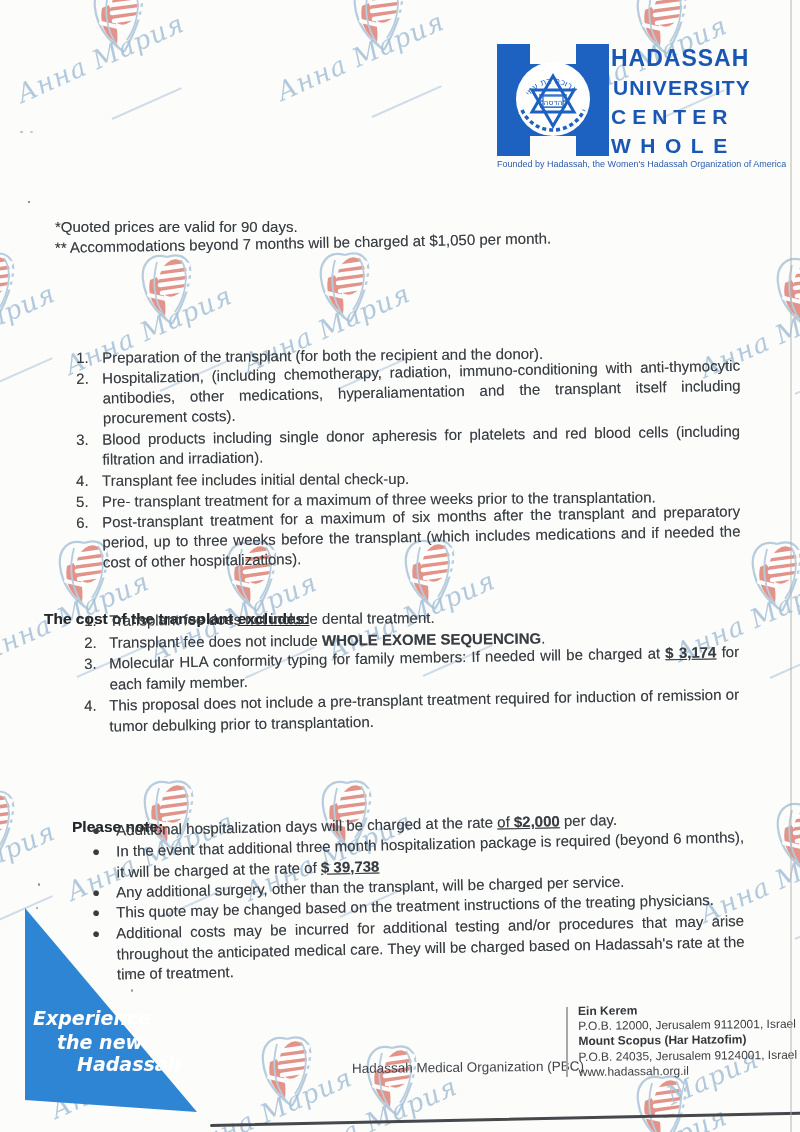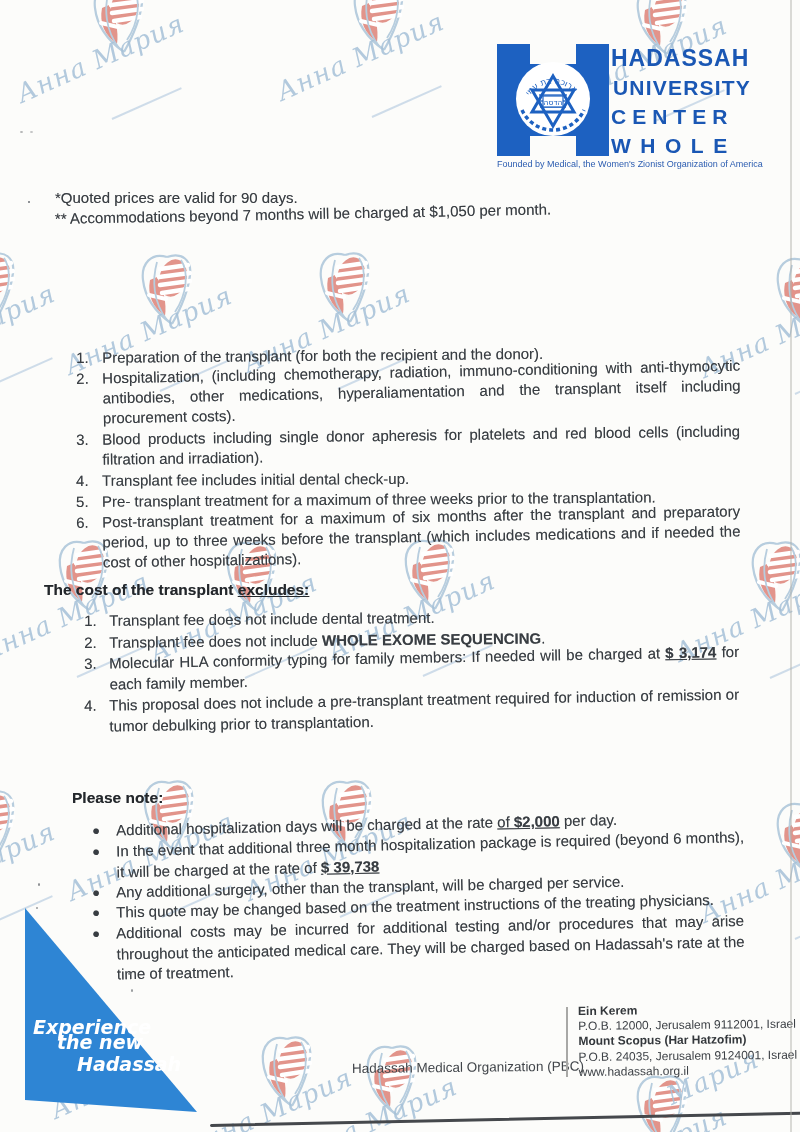--- a/index.html
+++ b/index.html
@@ -19,21 +19,21 @@
   
   .hlogo{position:absolute;left:497px;top:44px;width:250px;height:130px;z-index:2;}
   .hlogo-word{position:absolute;left:114px;top:0;width:140px;}
   .wline{font-weight:bold;color:#1a57b4;line-height:29px;white-space:nowrap;}
   .wline.l0{font-size:23px;letter-spacing:1px;}
   .wline.l1{font-size:21px;letter-spacing:1.2px;text-align:right;}
   .wline.l2{font-size:21px;letter-spacing:6px;}
   .wline.l3{font-size:21px;letter-spacing:9.5px;}
   .tagline{position:absolute;left:0;top:115px;width:255px;font-size:9px;color:#2b5cb0;white-space:nowrap;}
   
-  .doc{position:absolute;z-index:2;font-size:15px;text-shadow:0 0 .5px rgba(55,60,66,.5);}
+  .doc{position:absolute;z-index:2;font-size:15px;text-shadow:0 0 .5px rgba(55,60,66,.5);margin-top:29px;}
   .topnotes{left:55px;top:188px;line-height:19px;}
   .topnotes .n2{margin-top:2px;transform:rotate(-1.1deg);transform-origin:left center;}
   .sec-h{font-weight:bold;font-size:15.5px;color:#23272b;white-space:nowrap;}
   .h-inc{left:40px;top:316px;}
   .h-exc{left:44px;top:581px;}
   .h-note{left:72px;top:789px;}
   .u{text-decoration:underline;}
   .list{position:absolute;z-index:2;font-size:15px;text-shadow:0 0 .5px rgba(55,60,66,.5);}
   .list .li{display:flex;transform-origin:left top;}
   .num,.blt{flex:none;}
@@ -59,21 +59,21 @@
   .pnote .blt{width:24px;font-size:13px;}
   .pnote .li:nth-of-type(1){transform:rotate(-1.2deg);}
   .pnote .li:nth-of-type(2){transform:rotate(-1.3deg);}
   .pnote .li:nth-of-type(3){transform:rotate(-1.2deg);}
   .pnote .li:nth-of-type(4){transform:rotate(-1.2deg);}
   .pnote .li:nth-of-type(5){transform:rotate(-1.15deg);}
   
   .banner{position:absolute;left:20px;top:903px;width:190px;height:222px;z-index:3;}
   .ban-line{position:absolute;color:#fff;font-family:"DejaVu Sans",sans-serif;
             font-style:italic;font-weight:bold;font-size:19px;white-space:nowrap;}
-  .ban-line.b0{left:13px;top:113px;}
+  .ban-line.b0{left:13px;top:104px;}
   .ban-line.b1{left:37px;top:128px;text-align:right;}
   .ban-line.b2{left:57px;top:150px;}
   
   .footer-org{position:absolute;left:352px;top:1061px;z-index:2;font-size:13.5px;color:#41454a;
               transform:rotate(-.6deg);transform-origin:left center;white-space:nowrap;}
   .footer-div{position:absolute;left:566px;top:1007px;width:1.5px;height:70px;background:#a8a8a6;z-index:2;}
   .footer-addr{position:absolute;left:578px;top:1004px;z-index:2;font-size:12px;line-height:15.2px;
                color:#3d4146;transform:rotate(-.6deg);transform-origin:left top;}
   .footer-addr .line{white-space:nowrap;}
   .footer-addr .b{font-weight:bold;color:#33373b;}
@@ -457,21 +457,21 @@
       <rect x="46" y="52" width="20" height="11" fill="#ffffff" stroke="#1d61c1" stroke-width="1.2"></rect>
       <text x="56" y="61" text-anchor="middle" font-size="7.5" fill="#1d61c1" font-family="DejaVu Sans, sans-serif">הדסה</text>
       <path d="M25,66 A34,34 0 0 0 87,66" fill="none" stroke="#1d61c1" stroke-width="3.5" stroke-dasharray="4 3"></path>
     </svg>
     <div class="hlogo-word">
       <div class="wline l0">HADASSAH</div>
       <div class="wline l1">UNIVERSITY</div>
       <div class="wline l2">CENTER</div>
       <div class="wline l3">WHOLE</div>
     </div>
-    <div class="tagline">Founded by Medical, the Women's Zionist Organization of America</div>
+    <div class="tagline">Founded by Hadassah, the Women's Hadassah Organization of America</div>
   </div>
 
   <div class="doc topnotes">
     <div class="n1">*Quoted prices are valid for 90 days.</div>
     <div class="n2">** Accommodations beyond 7 months will be charged at $1,050 per month.</div>
   </div>
 
   <div class="list inc" id="inc-list">
       <div class="li">
     <span class="num">1.</span>

